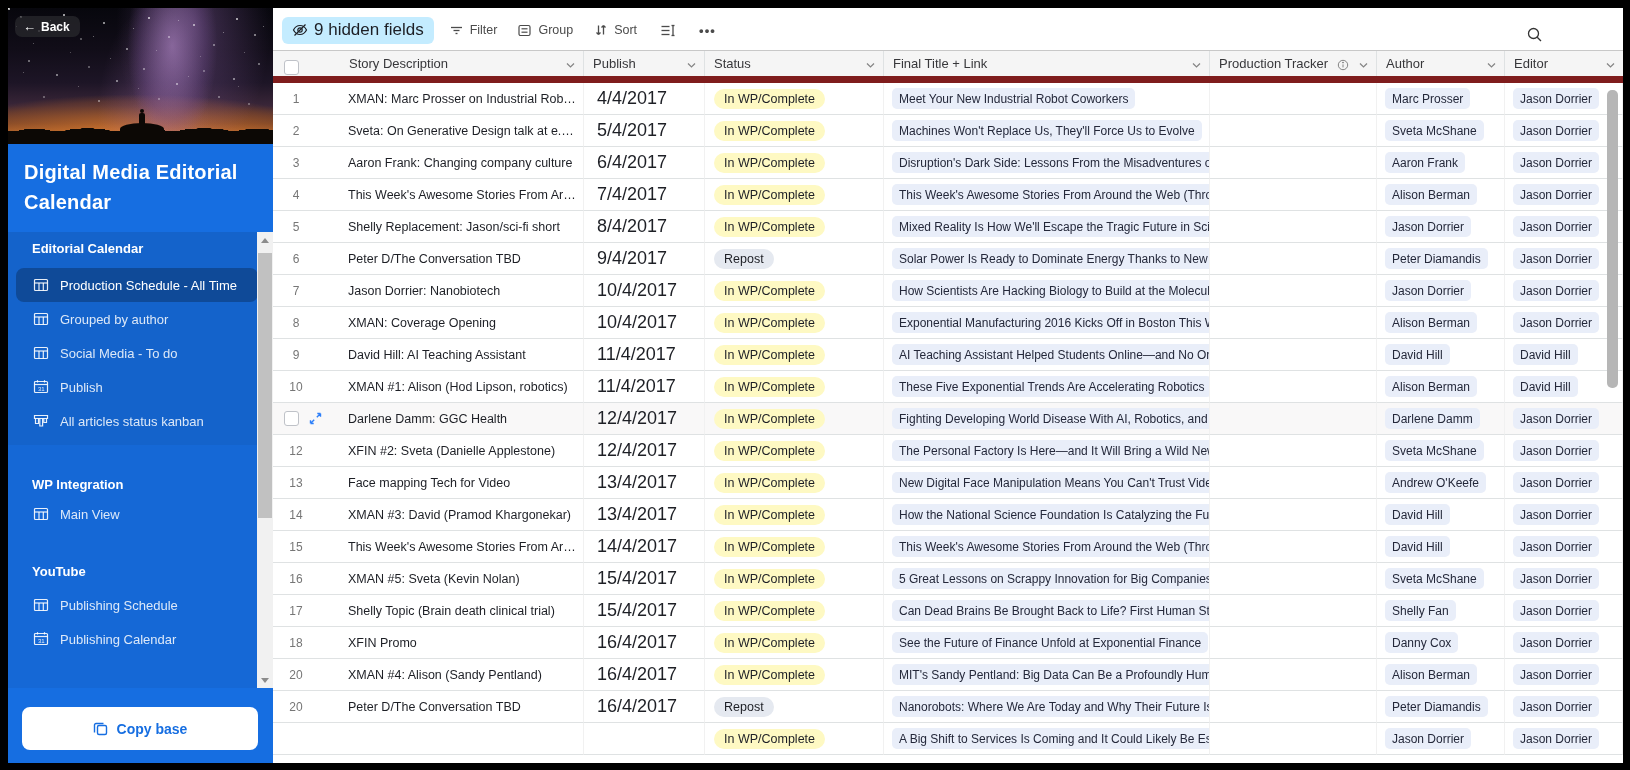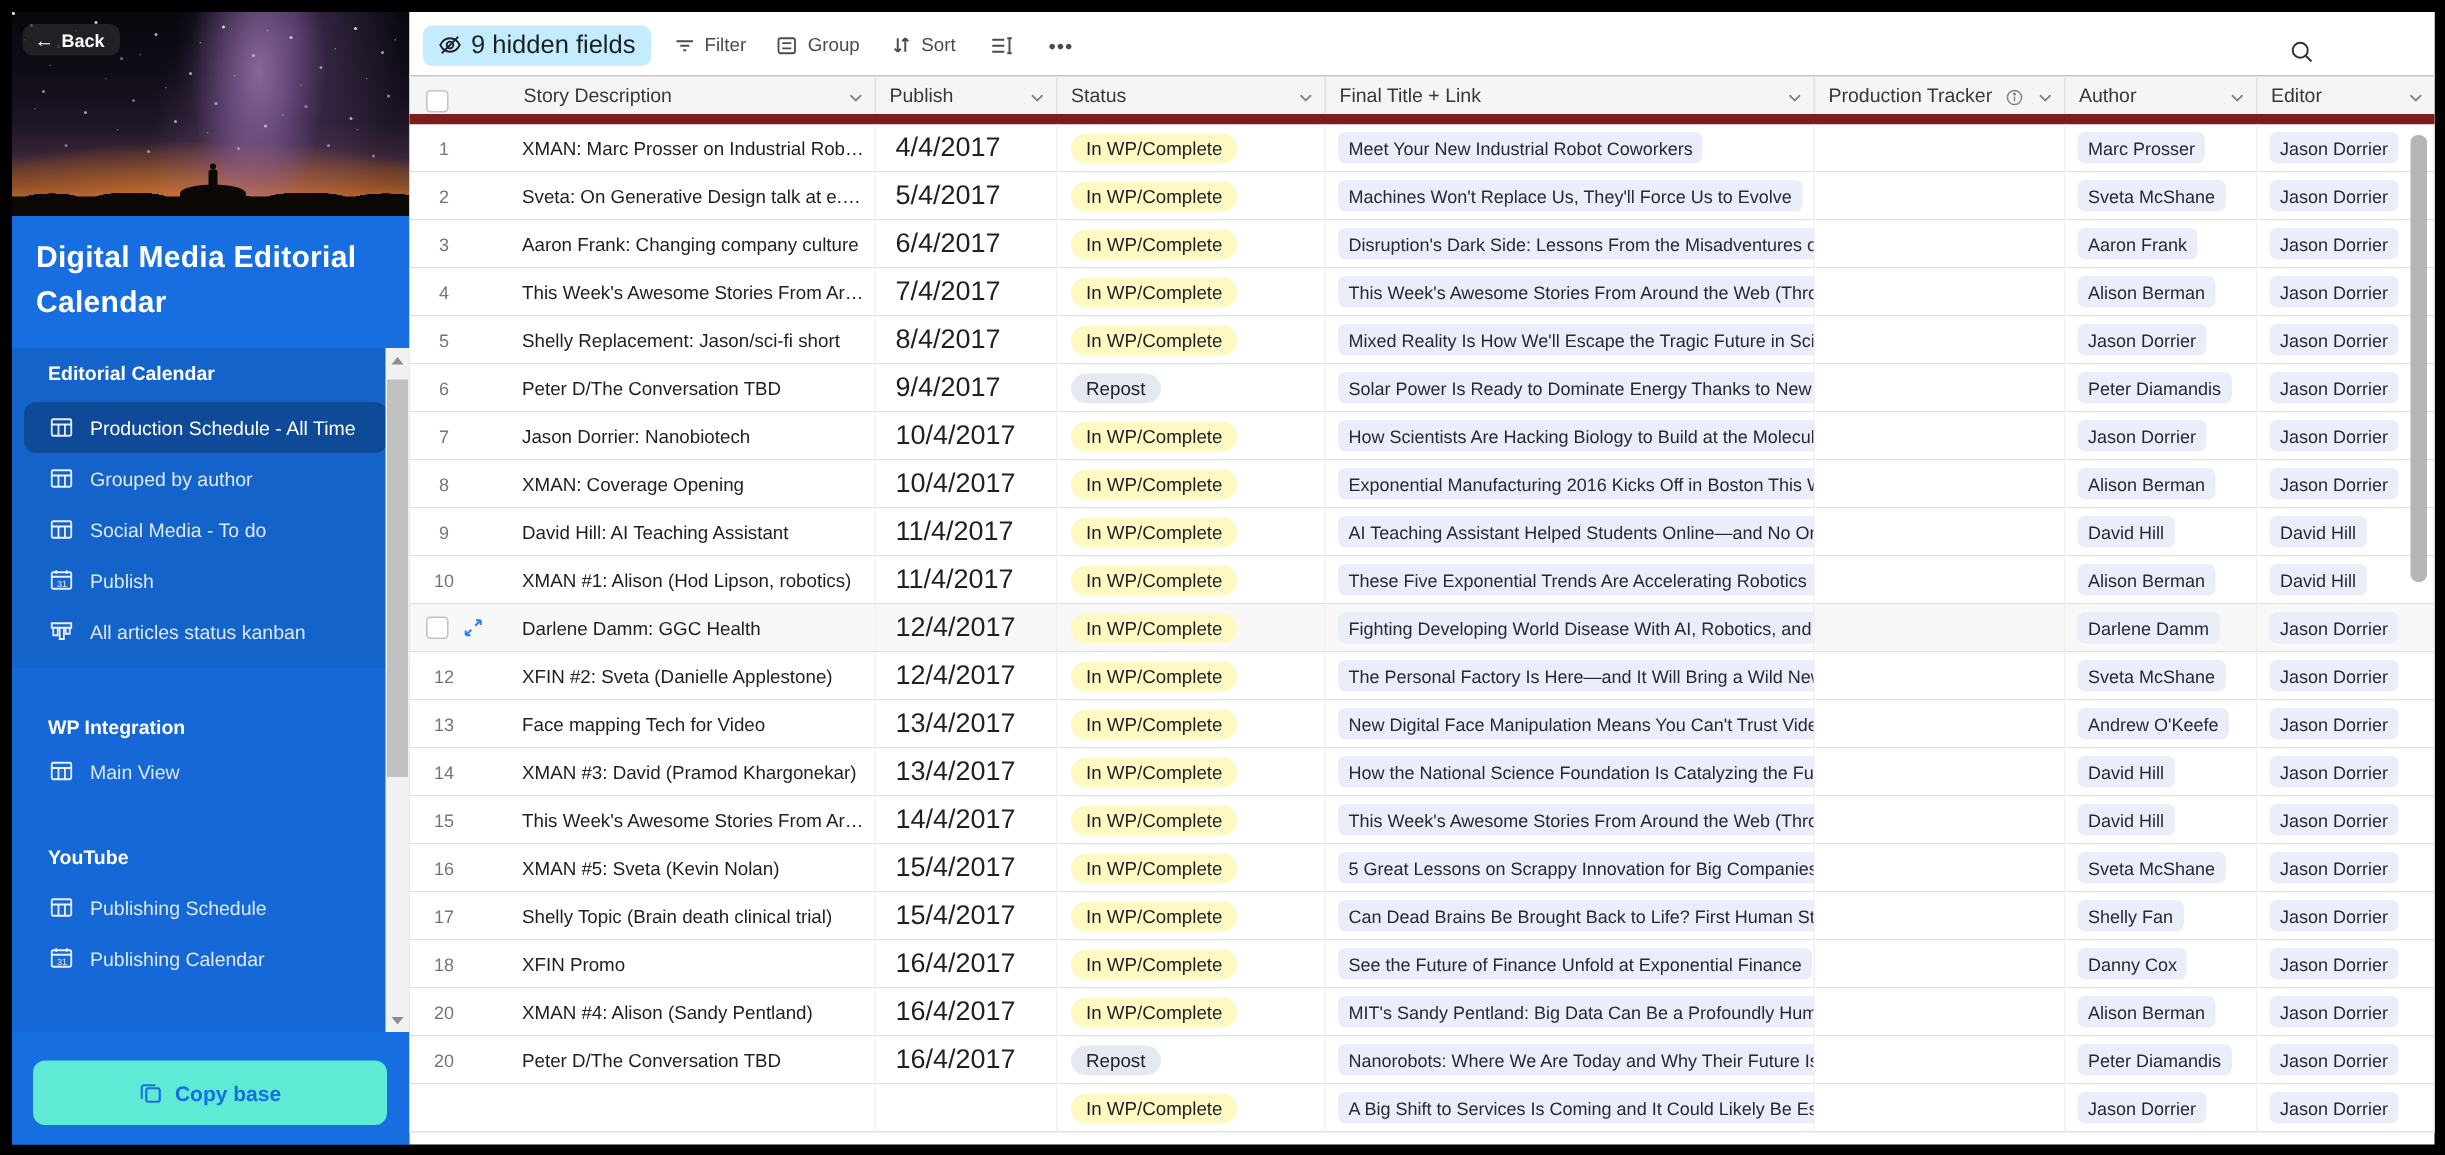--- a/index.html
+++ b/index.html
@@ -38,21 +38,21 @@
   .nav-item { position:absolute; left:8px; width:242px; height:34px; display:flex; align-items:center; gap:11px; padding-left:17px; color:rgba(255,255,255,0.85); font-size:13px; border-radius:8px;text-align:right; }
   .nav-item.selected { background:#0f4a98; color:#fff; }
   .nav-item svg { flex:0 0 auto; }
   .nav-scrollbar { position:absolute; right:0; top:0; width:16px; height:456px; background:#f1f1f1; }
   .nav-sb-arrow { position:absolute; left:0; width:16px; height:16px; display:flex; align-items:center; justify-content:center; }
   .nav-sb-arrow.up { top:0; } .nav-sb-arrow.down { bottom:0; }
   .tri-up { width:0; height:0; border-left:4px solid transparent; border-right:4px solid transparent; border-bottom:5px solid #8c8c8c; }
   .tri-down { width:0; height:0; border-left:4px solid transparent; border-right:4px solid transparent; border-top:5px solid #8c8c8c; }
   .nav-sb-thumb { position:absolute; left:1px; top:21px; width:14px; height:265px; background:#c1c1c1; }
   .copy-area { position:absolute; left:0; top:680px; width:265px; height:75px; background:#166ee1; }
-  .copy-btn { position:absolute; left:14px; top:19px; width:236px; height:43px; background:#5eead4; border-radius:8px; display:flex; align-items:center; justify-content:center; gap:9px; color:#166ee1; font-size:14px; font-weight:bold; }
+  .copy-btn { position:absolute; left:14px; top:19px; width:236px; height:43px; background:#ffffff; border-radius:8px; display:flex; align-items:center; justify-content:center; gap:9px; color:#166ee1; font-size:14px; font-weight:bold; }
 
   
   .main { position:absolute; left:265px; top:0; width:1350px; height:755px; background:#fff; }
   .toolbar { position:absolute; left:0; top:0; width:1350px; height:44px; background:#fff; display:flex; align-items:center; }
   .tb-pill { margin-left:9px; height:27px; display:flex; align-items:center; gap:6px; padding:0 10px; background:#c4ecff; border-radius:6px; font-size:17px; color:#1d1f25; }
   .tb-item { display:flex; align-items:center; gap:6px; font-size:12.5px; color:#4b4b4b; }
   .tb-filter { margin-left:15px; } .tb-group { margin-left:20px;justify-content:flex-end; } .tb-sort { margin-left:21px; }
   .tb-rowheight { margin-left:23px; } .tb-more { margin-left:23px; color:#4b4b4b; font-size:13px; letter-spacing:1px; font-weight:bold; }
   .tb-search { position:absolute; right:80px; top:18px; }
 

